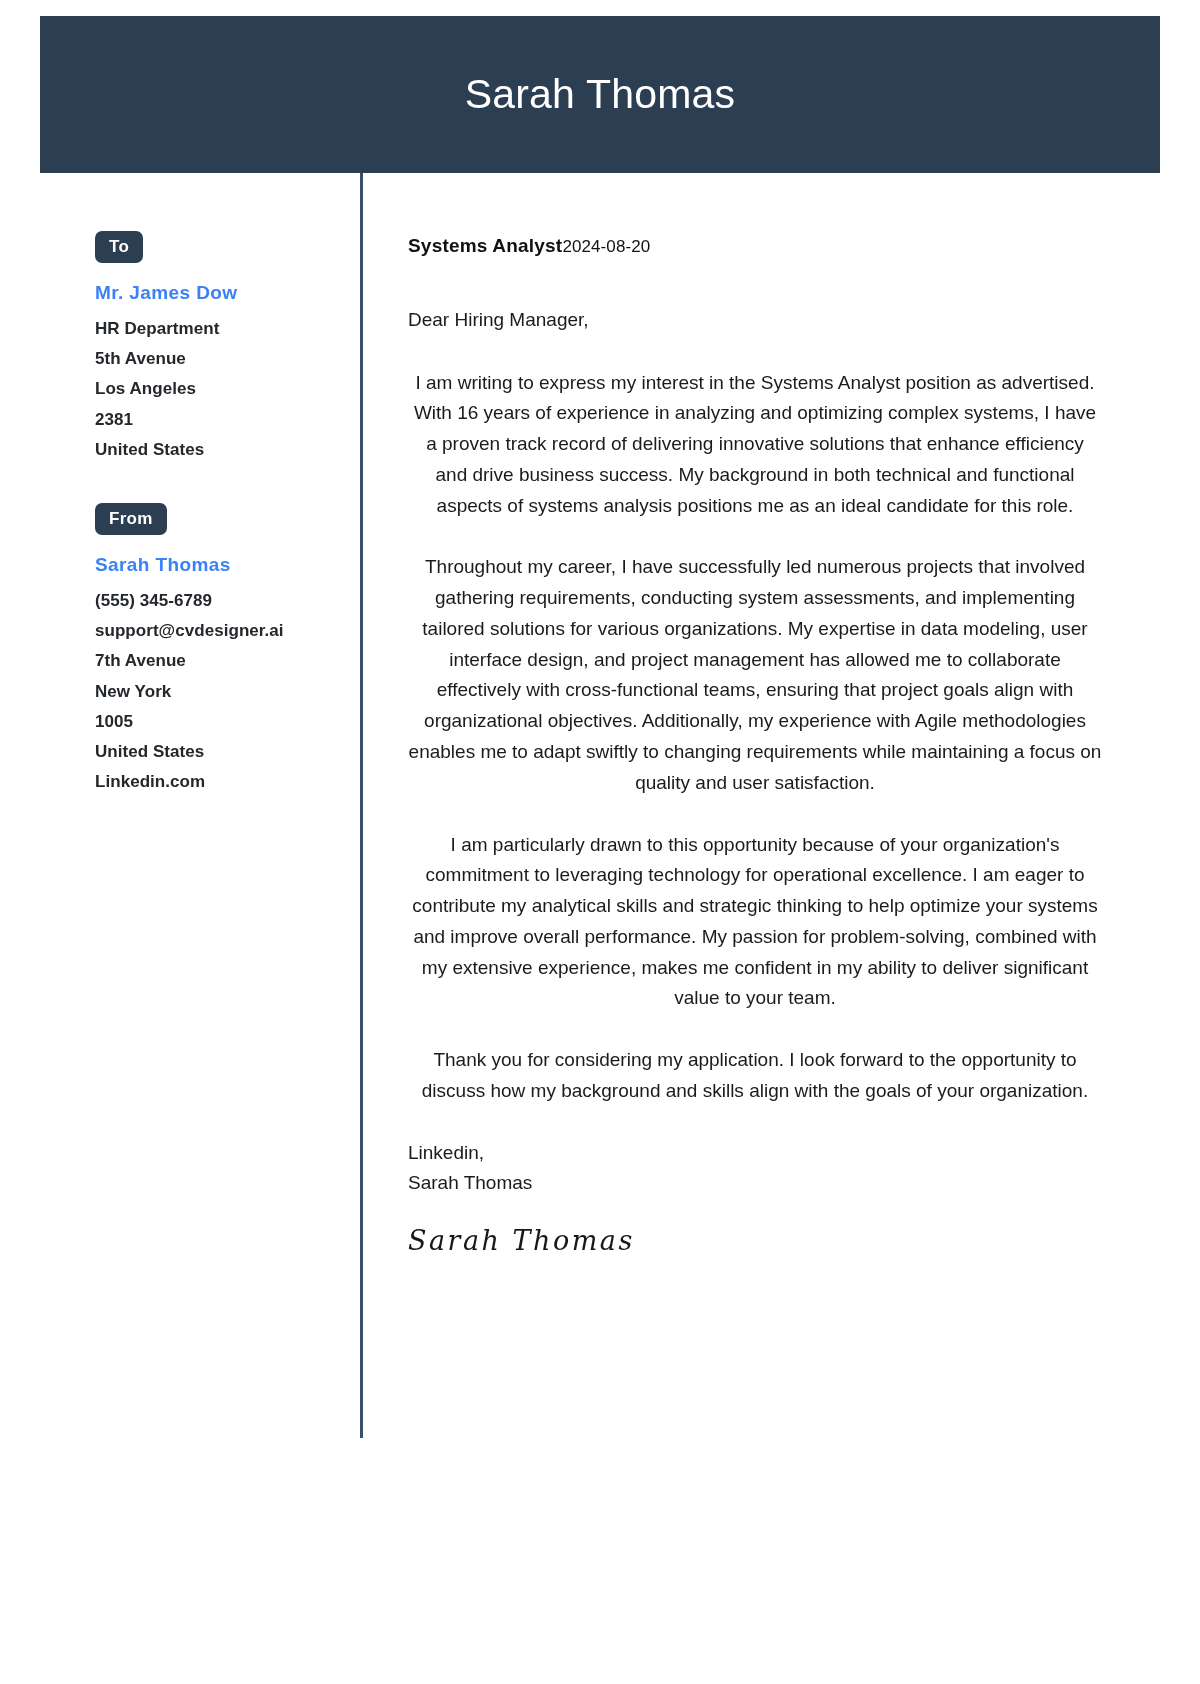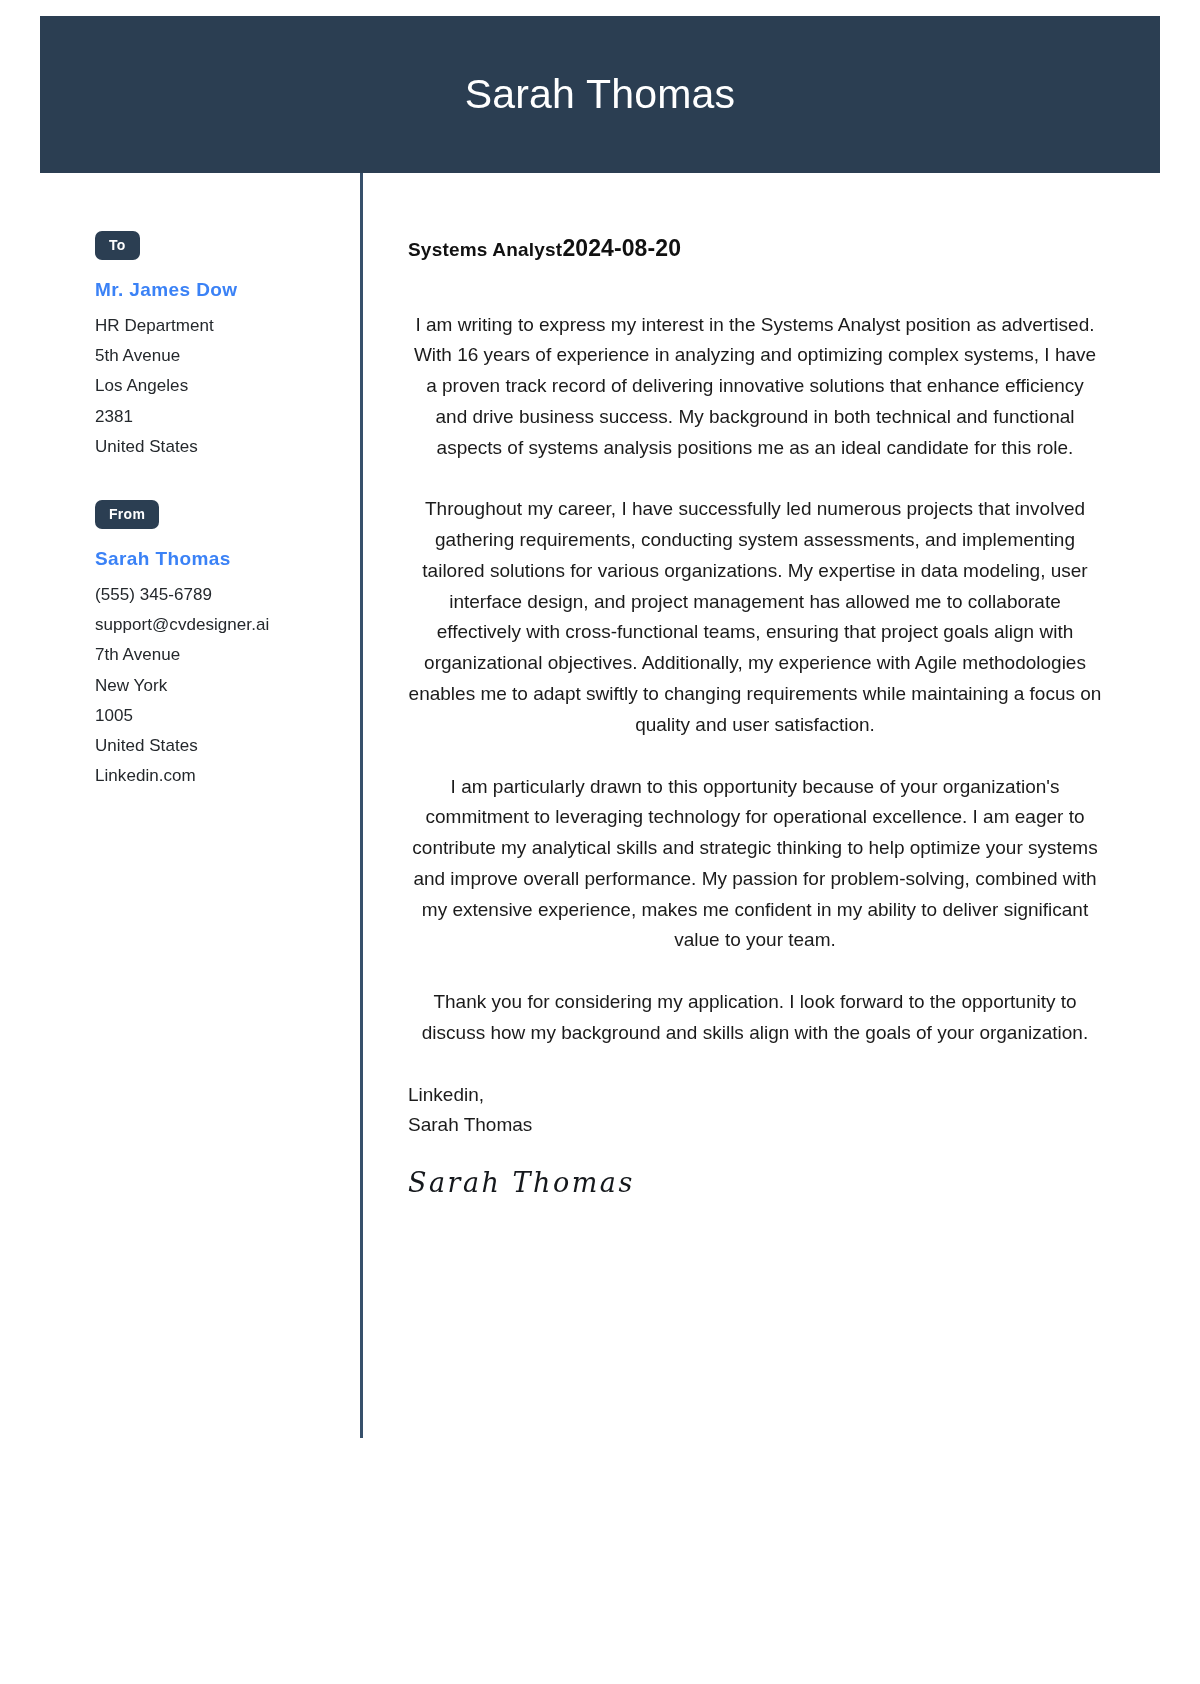--- a/index.html
+++ b/index.html
@@ -55,41 +55,41 @@
     width: 320px;
     flex: 0 0 320px;
     box-sizing: border-box;
     padding: 58px 0 0 55px;
   }
 
   .badge {
     display: inline-block;
     background: #2b3e52;
     color: #ffffff;
-    font-size: 14px;
+    font-size: 17px;
     font-weight: bold;
     padding: 7px 14px 8px 14px;
     border-radius: 7px;
     line-height: 1;
     letter-spacing: 0.3px;
   }
 
   .block-gap { height: 18px; }
 
   .contact-name {
     font-size: 19px;
     font-weight: bold;
     letter-spacing: 0.4px;
     color: #3b82f6;
     margin: 0 0 9px 0;
     line-height: 1.25;
   }
   .contact-line {
     font-size: 17px;
-    font-weight: 400;
+    font-weight: 700;
     color: #24282c;
     line-height: 1.78;
     letter-spacing: 0.05px;
   }
 
   .section-space { height: 38px; }
 
   
   .divider {
     flex: 0 0 3px;
@@ -115,22 +115,22 @@
     margin-bottom: 47px;
   }
   .job-title {
     font-size: 19px;
     font-weight: bold;
     color: #111111;
     letter-spacing: 0.2px;
     line-height: 1.2;
   }
   .letter-date {
-    font-size: 23px;
-    font-weight: bold;
+    font-size: 17px;
+    font-weight: normal;
     color: #111111;
     letter-spacing: 0.1px;
     line-height: 1.2;
     white-space: nowrap;
   }
 
   .salutation {
     font-size: 19px;
     line-height: 1.62;
     color: #1b1b1b;
@@ -215,20 +215,21 @@
 
     <div class="divider"></div>
 
     <main class="letter">
 
       <div class="letter-top">
         <div class="job-title">Systems Analyst</div>
         <div class="letter-date">2024-08-20</div>
       </div>
 
+      <p class="salutation">Dear Hiring Manager,</p>
 
       <p class="para">I am writing to express my interest in the Systems Analyst position as advertised. With 16 years of experience in analyzing and optimizing complex systems, I have a proven track record of delivering innovative solutions that enhance efficiency and drive business success. My background in both technical and functional aspects of systems analysis positions me as an ideal candidate for this role.</p>
       <p class="para">Throughout my career, I have successfully led numerous projects that involved gathering requirements, conducting system assessments, and implementing tailored solutions for various organizations. My expertise in data modeling, user interface design, and project management has allowed me to collaborate effectively with cross-functional teams, ensuring that project goals align with organizational objectives. Additionally, my experience with Agile methodologies enables me to adapt swiftly to changing requirements while maintaining a focus on quality and user satisfaction.</p>
       <p class="para">I am particularly drawn to this opportunity because of your organization's commitment to leveraging technology for operational excellence. I am eager to contribute my analytical skills and strategic thinking to help optimize your systems and improve overall performance. My passion for problem-solving, combined with my extensive experience, makes me confident in my ability to deliver significant value to your team.</p>
       <p class="para">Thank you for considering my application. I look forward to the opportunity to discuss how my background and skills align with the goals of your organization.</p>
 
       <p class="closing">Linkedin,</p>
       <p class="closing-name">Sarah Thomas</p>
 
       <div class="signature">Sarah Thomas</div>

